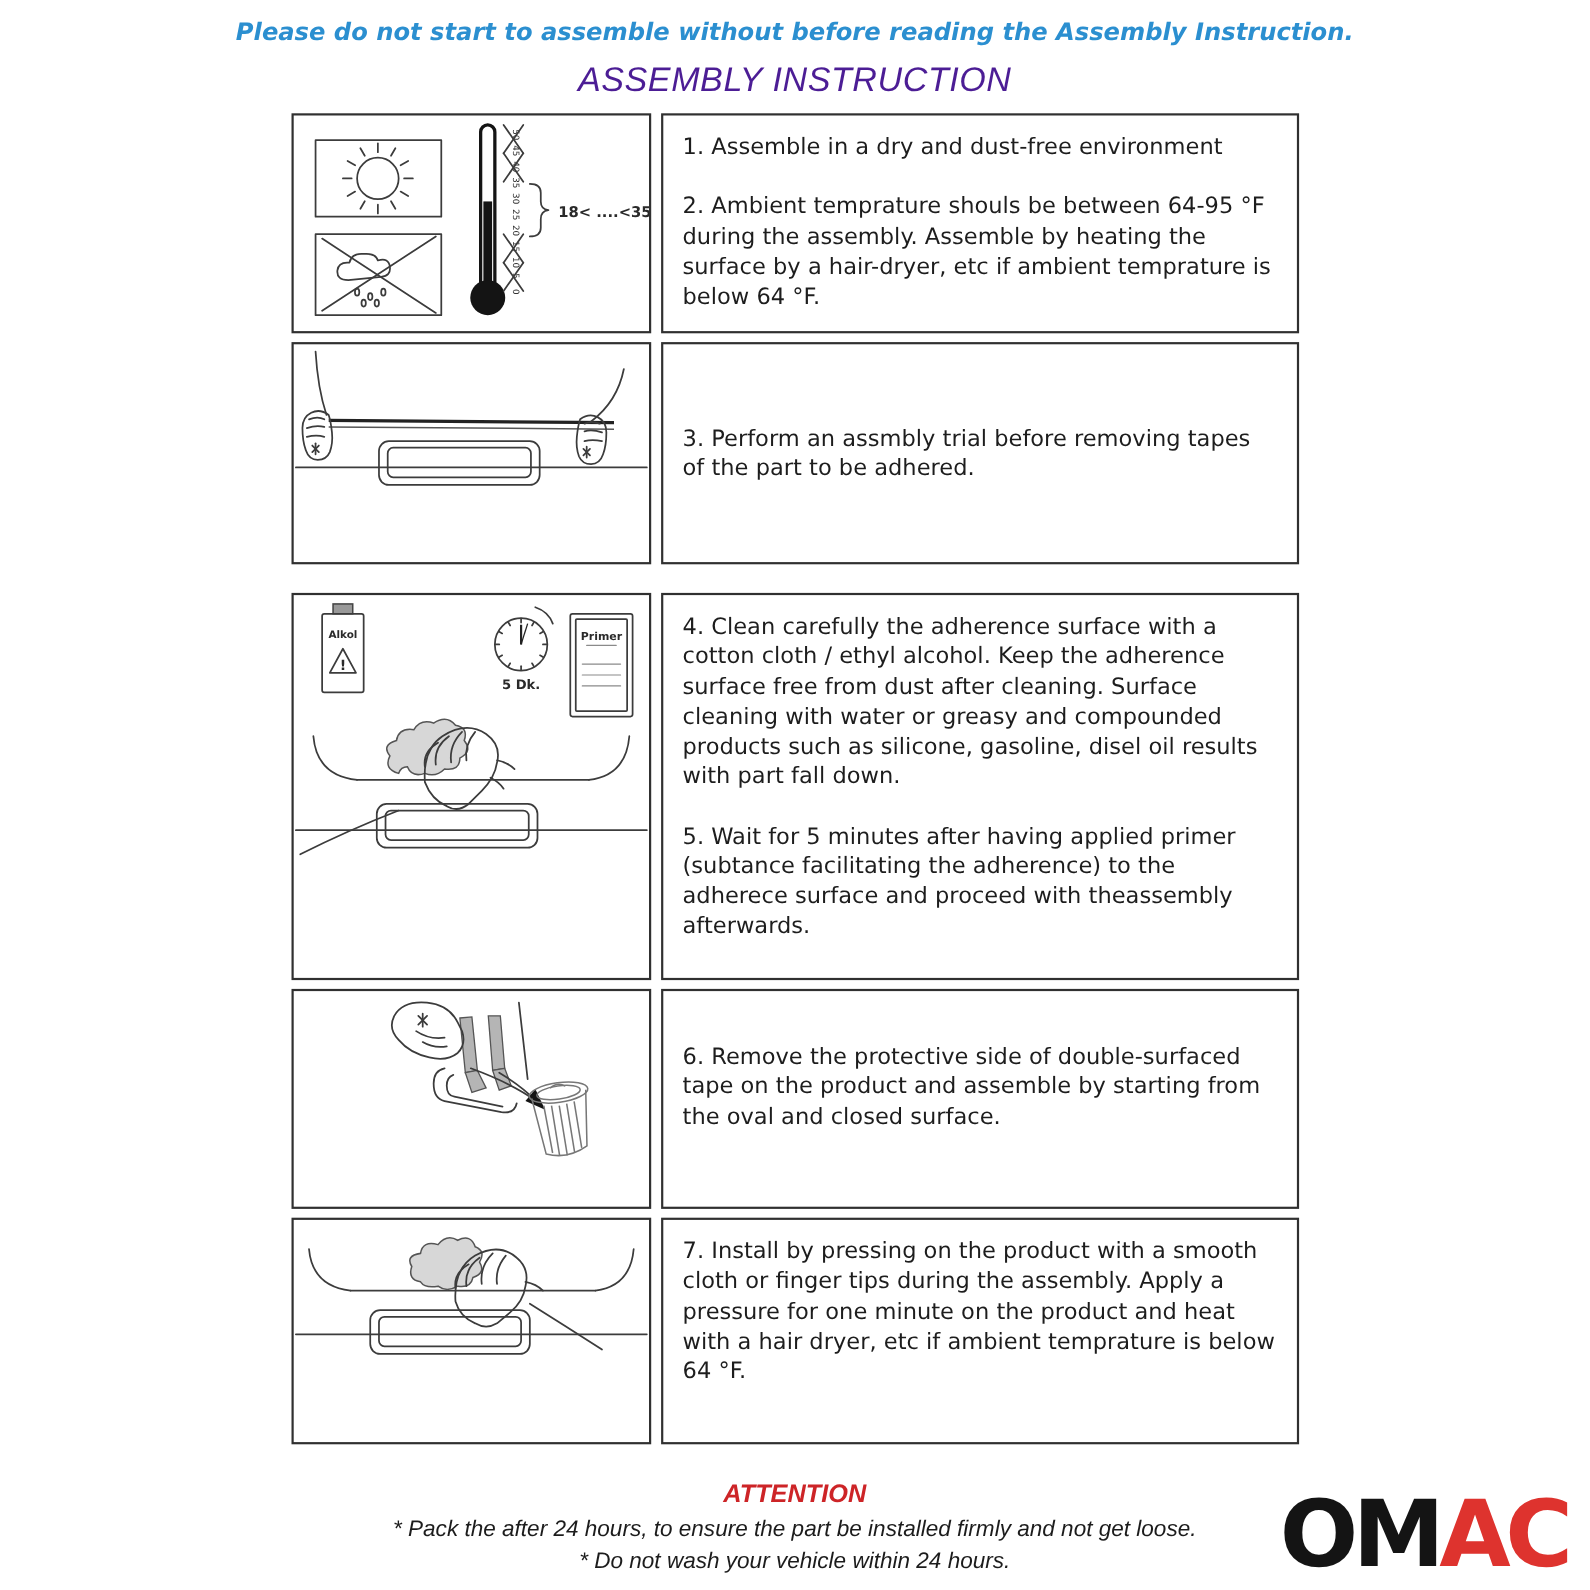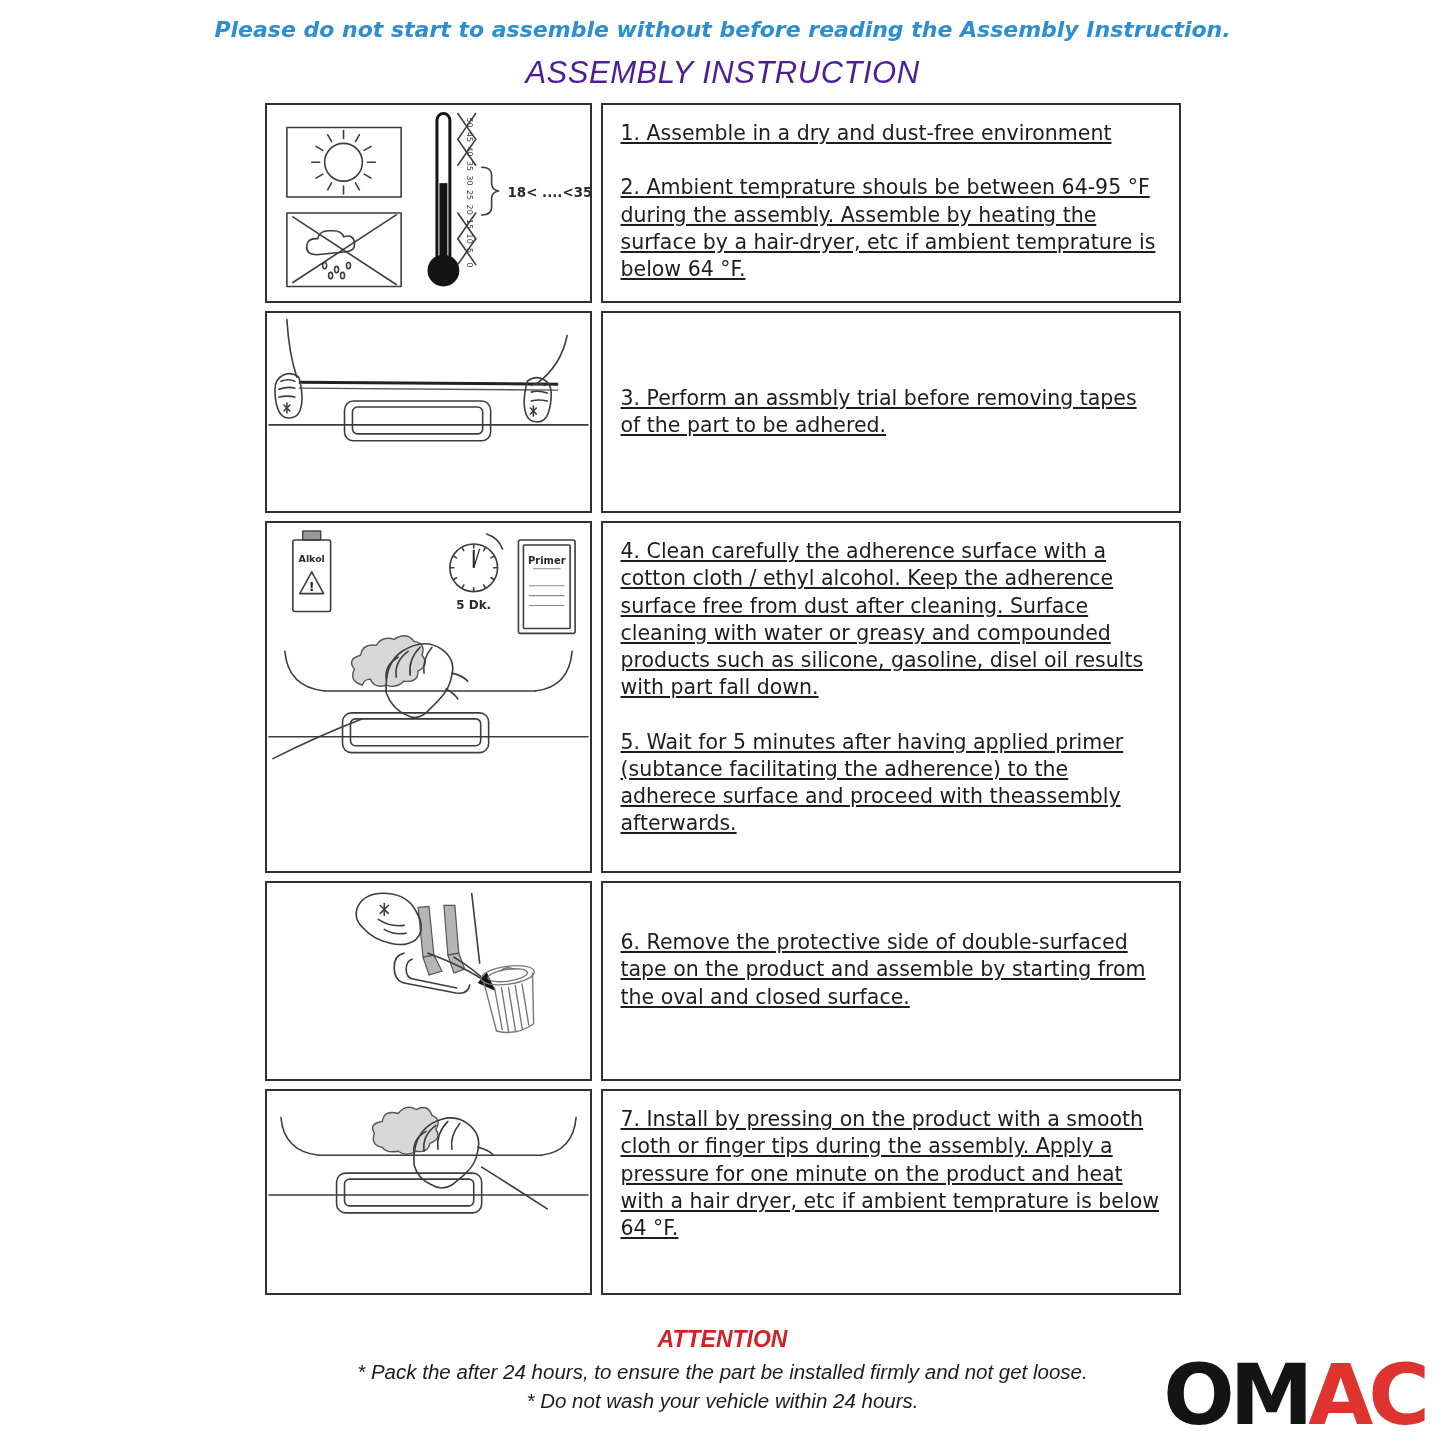--- a/index.html
+++ b/index.html
@@ -8,25 +8,25 @@
   .content{width:916px;margin:0 auto;}
   .notice{padding-top:17px;text-align:center;color:#2b8fd0;font-weight:bold;
           font-style:italic;font-size:22px;}
   .title{text-align:center;font-size:31px;font-style:italic;font-weight:400;
          font-family:"Liberation Sans",sans-serif;margin:13px 0 12px;color:#4c1d95;
          letter-spacing:.5px;}
   .row{display:flex;gap:9px;margin-bottom:8px;}
   .cell{border:2px solid #303030;background:#fff;box-sizing:border-box;}
   .illus{width:327px;flex:none;}
   .txt{flex:1;padding:15px 18px;font-size:20.5px;line-height:1.33;color:#1d1d1d;}
-  .txt p{margin:0;text-decoration:underline;}
+  .txt p{margin:0;}
   .txt p + p{margin-top:27px;}
   .v-center{display:flex;flex-direction:column;justify-content:center;}
   .pad-top{padding-top:46px;}
-  .h200{height:200px;} .h202{height:202px;} .h352{height:352px;} .h206{height:206px;}
+  .h200{height:200px;} .h202{height:202px;} .h352{height:352px;margin-top:18px;} .h206{height:206px;}
   .illus svg{display:block;width:100%;height:100%;}
   .ln{stroke:#3c3c3c;fill:none;stroke-width:1.6;stroke-linecap:round;stroke-linejoin:round;}
   .ln-thin{stroke:#8a8a8a;fill:none;stroke-width:1.1;stroke-linecap:round;}
   .fill-dark{fill:#141414;stroke:none;}
   .gray-fill{fill:#d7d7d7;stroke:#555;stroke-width:1.4;}
   .strip{fill:#b5b5b5;stroke:#555;stroke-width:1.2;}
   .scale-num{font-size:8px;fill:#333;font-family:"DejaVu Sans",sans-serif;}
   .svg-label{font-family:"DejaVu Sans",sans-serif;font-weight:bold;fill:#2a2a2a;}
   .attention{margin-top:31px;text-align:center;font-style:italic;}
   .attn-title{color:#cd2427;font-weight:bold;font-size:23px;

